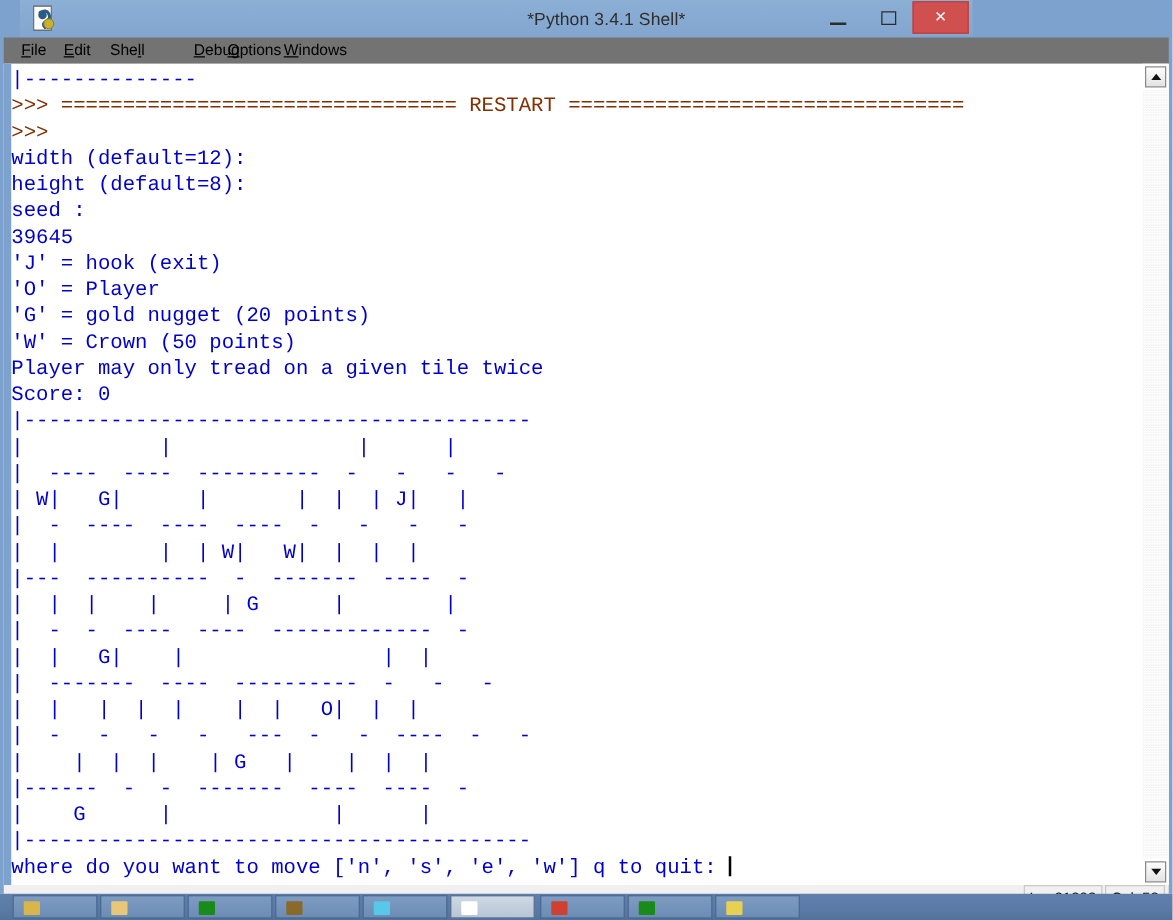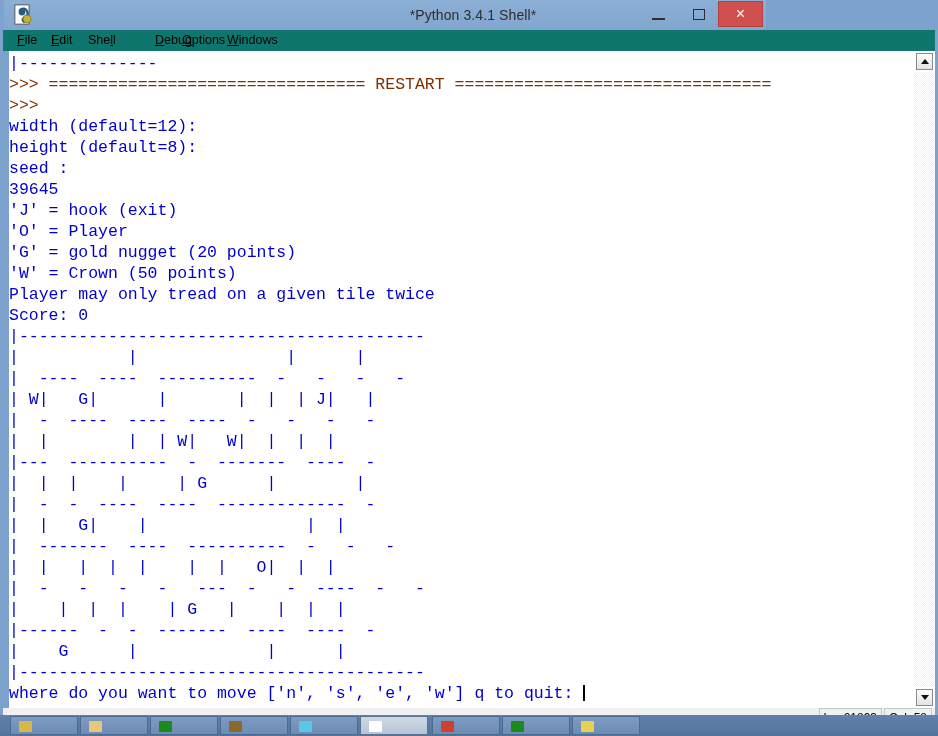--- a/index.html
+++ b/index.html
@@ -22,21 +22,21 @@
     left: 0; top: 0;
     width: 938px;
     height: 715px;
     background: #7da2ce;
     box-sizing: border-box;
   }
 
   
   #titlebar {
     position: absolute;
-    left: 4px; top: 0;
+    left: 16px; top: 0;
     width: 762px;
     height: 30px;
     background: linear-gradient(to bottom, #8cafd6 0%, #87aad2 50%, #82a6cf 100%);
   }
   #app-icon {
     position: absolute;
     left: 9px; top: 4px;
     width: 22px; height: 22px;
   }
   #title-text {
@@ -92,21 +92,21 @@
     border: 1px solid #2d2d2d;
     box-sizing: border-box;
   }
 
   
   #menubar {
     position: absolute;
     left: 3px; top: 30px;
     width: 932px;
     height: 21px;
-    background: #0f766e;
+    background: #737373;
     border-bottom: 1px solid #e0e0e0;
   }
   .menu-item {
     position: absolute;
     top: 2px;
     height: 17px;
     line-height: 17px;
     font-size: 12.5px;
     color: #000000;
     padding: 0 4px;

